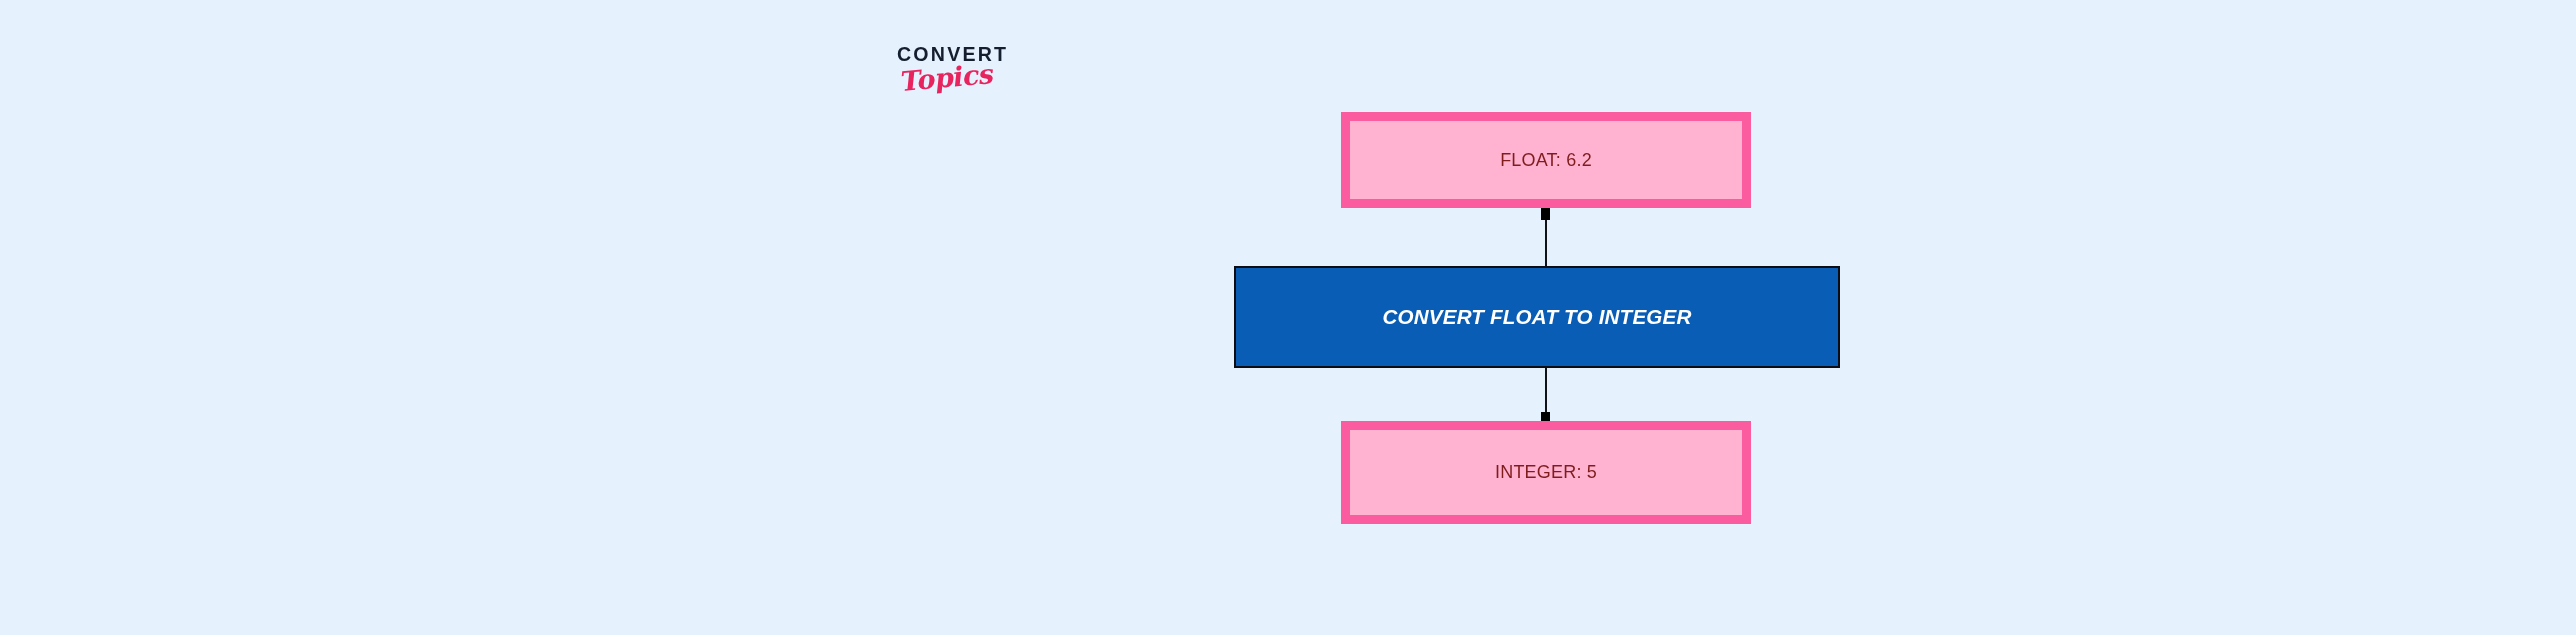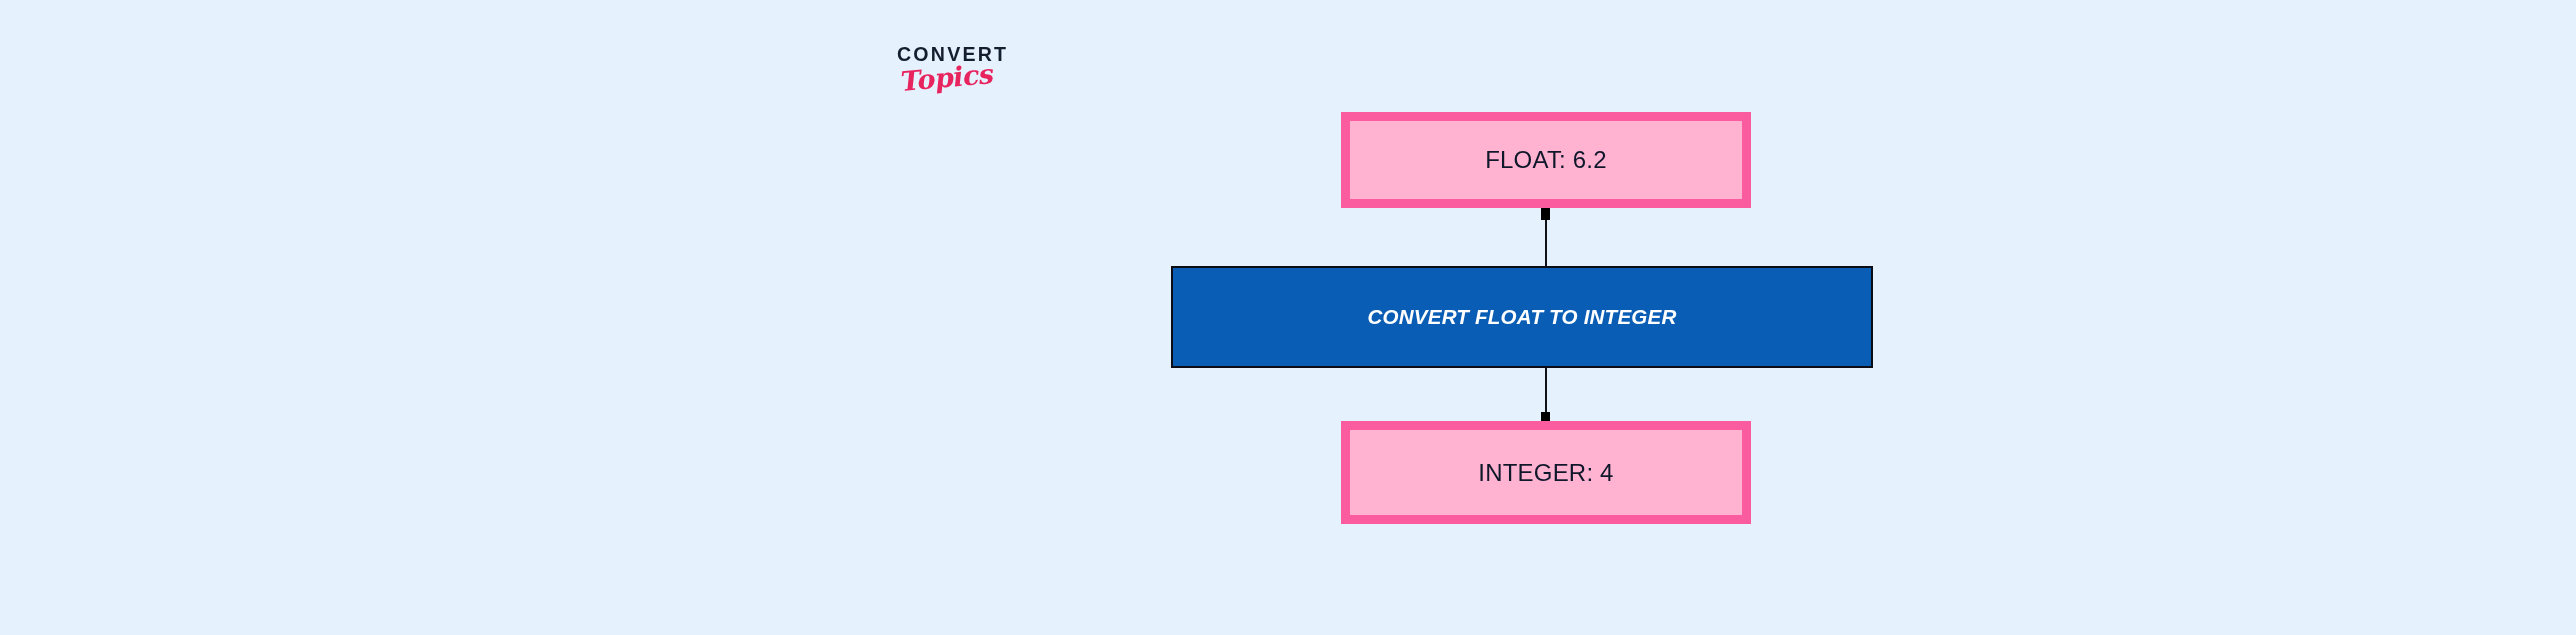--- a/index.html
+++ b/index.html
@@ -61,24 +61,24 @@
     display: flex;
     align-items: center;
     justify-content: center;
   }
 
   .node-pink {
     background: #ffb3d1;
     border: 9.3px solid #fb5ca0;
   }
   .node-pink .node-label {
-    color: #0f172a;
+    color: #7f1d1d;
     font-family: "Liberation Sans", sans-serif;
     font-weight: normal;
-    font-size: 24px;
+    font-size: 18px;
     letter-spacing: 0.2px;
     white-space: nowrap;
   }
 
   .node-blue {
     background: #0a5db4;
     border: 2.1px solid #0c0c14;
   }
   .node-blue .node-label {
     color: #ffffff;
@@ -90,23 +90,23 @@
     white-space: nowrap;
   }
 
   #node-float {
     left: 1341px;
     top: 112px;
     width: 410px;
     height: 96px;
   }
   #node-convert {
-    left: 1171px;
+    left: 1234px;
     top: 266px;
-    width: 702px;
+    width: 606px;
     height: 102px;
   }
   #node-integer {
     left: 1341px;
     top: 421px;
     width: 410px;
     height: 103px;
   }
 
   
@@ -160,17 +160,17 @@
   <div class="connector-cap" id="connector-top-cap"></div>
 
   <div class="node node-blue" id="node-convert">
     <span class="node-label">CONVERT FLOAT TO INTEGER</span>
   </div>
 
   <div class="connector-line" id="connector-bottom-line"></div>
   <div class="connector-cap" id="connector-bottom-cap"></div>
 
   <div class="node node-pink" id="node-integer">
-    <span class="node-label">INTEGER: 4</span>
+    <span class="node-label">INTEGER: 5</span>
   </div>
 
 </div>
 
 
 </body></html>

